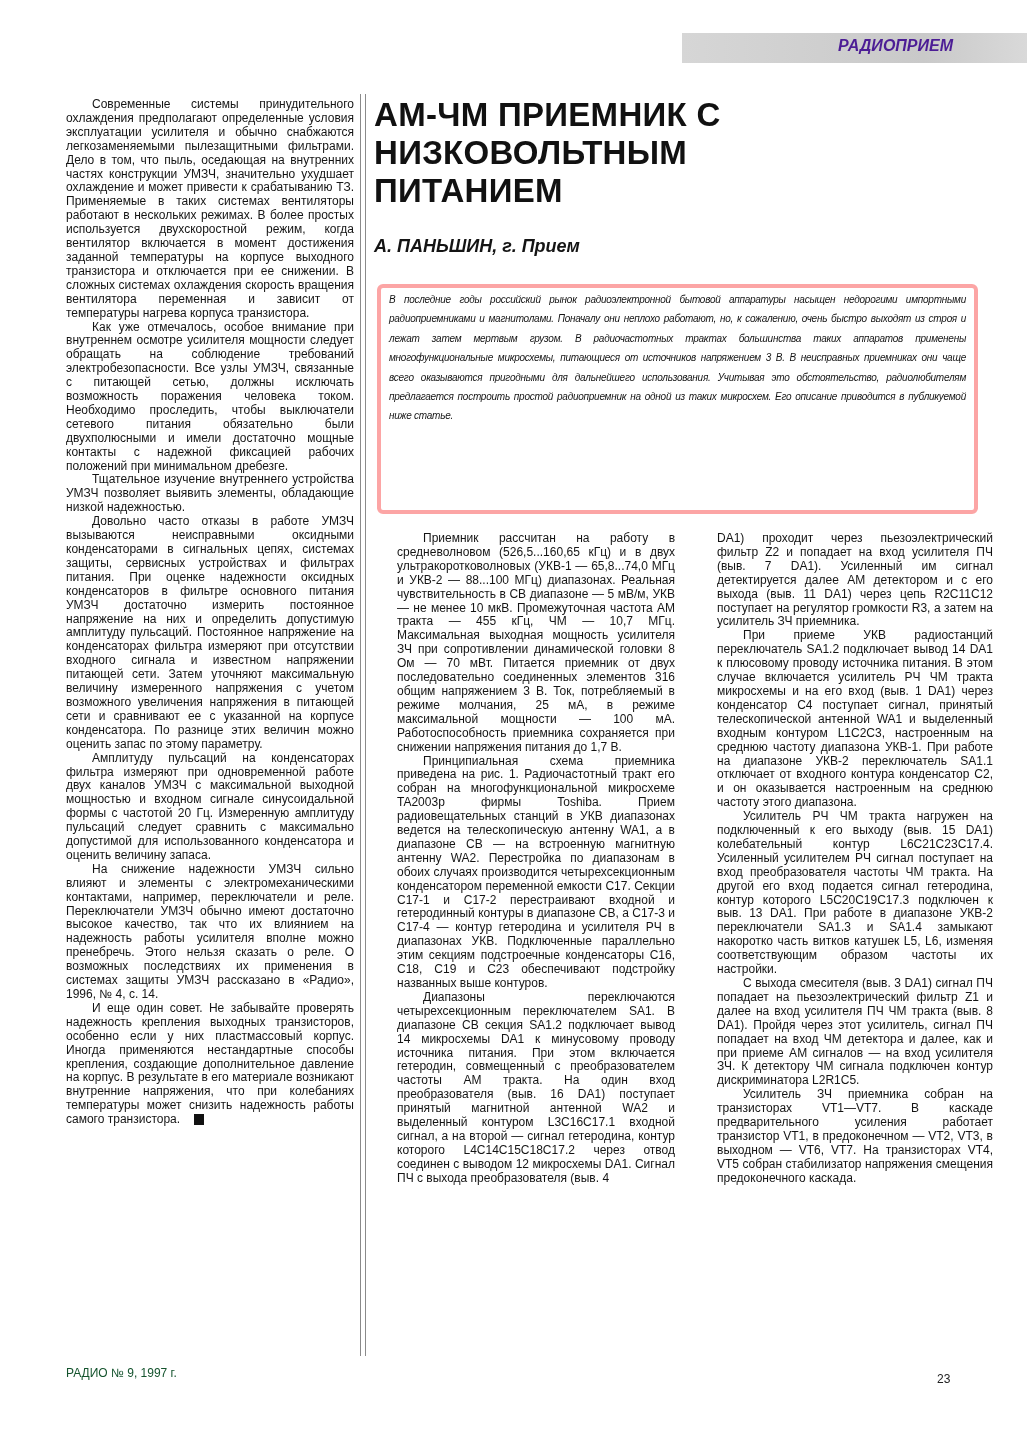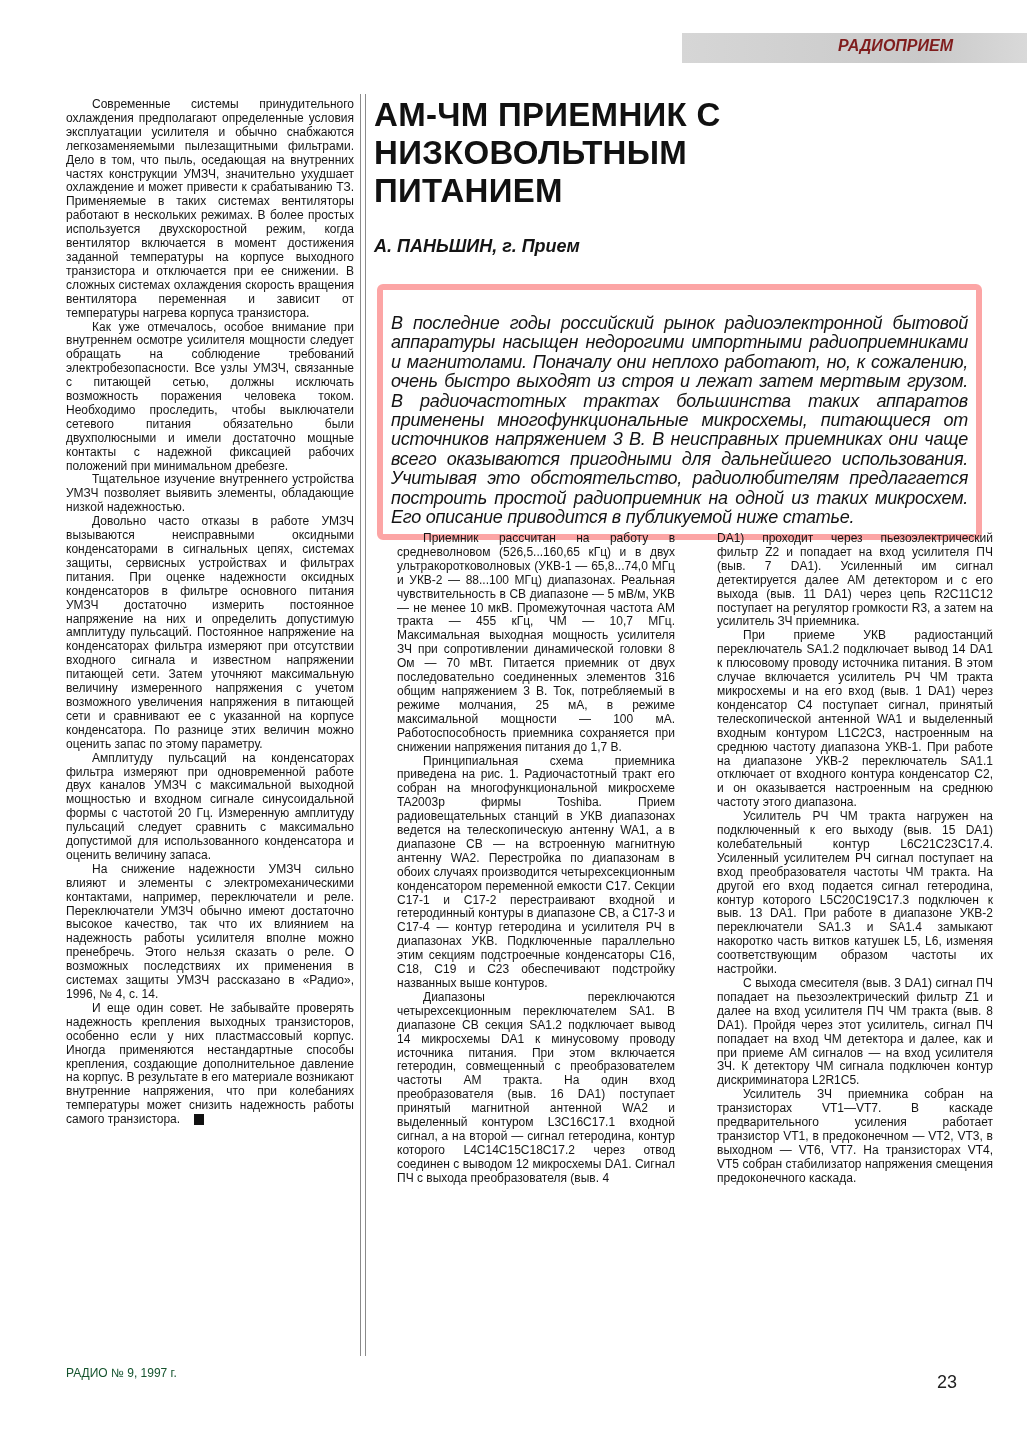--- a/index.html
+++ b/index.html
@@ -4,21 +4,21 @@
 <style>
   html, body { margin: 0; padding: 0; background: #ffffff; }
   body { width: 1027px; height: 1431px; position: relative; overflow: hidden; color: #141414; }
   .rubric-bar {
     position: absolute; left: 682px; top: 33px; width: 345px; height: 30px;
     background: linear-gradient(90deg, #d6d6d6 0%, #cfcfcf 40%, #c9c9c9 70%, #d9d9d9 100%);
   }
   .rubric-label {
     position: absolute; left: 838px; top: 37px;
     font-family: "Liberation Sans", sans-serif; font-weight: bold; font-style: italic;
-    font-size: 16px; letter-spacing: 0px; color: #7f1d1d;
+    font-size: 16px; letter-spacing: 0px; color: #4c1d95;
   }
   .col-text {
     position: absolute;
     font-family: "Liberation Sans", sans-serif;
     font-size: 12px; line-height: 13.9px;
     text-align: justify; hyphens: auto;
   }
   .col-text p { margin: 0; text-indent: 26px; }
   .left-col { left: 66px; top: 98px; width: 288px; }
   .divider {
@@ -30,36 +30,36 @@
     font-family: "Liberation Sans", sans-serif; font-weight: bold;
     font-size: 33px; line-height: 38px; letter-spacing: 0.3px; color: #111;
   }
   .author {
     position: absolute; left: 374px; top: 236px;
     font-family: "Liberation Sans", sans-serif; font-weight: bold; font-style: italic;
     font-size: 18px;
   }
   .lead-box {
     position: absolute; left: 377px; top: 284px; width: 577px; height: 220px;
-    border: 6px solid #fca5a5; border-radius: 6px; padding: 24px 8px 0 8px;
+    border: 4px solid #fca5a5; border-radius: 6px; padding: 2px 8px 0 8px;
     font-family: "Liberation Sans", sans-serif; font-style: italic;
-    font-size: 18px; line-height: 19.4px; text-align: justify; letter-spacing: -0.25px;
+    font-size: 10px; line-height: 19.4px; text-align: justify; letter-spacing: -0.25px;
   }
   .mid-col { left: 397px; top: 532px; width: 278px; }
   .right-col { left: 685px; top: 532px; width: 276px; margin-left: 32px; }
   .end-mark {
     display: inline-block; width: 10px; height: 11px; background: #111; margin-left: 14px; vertical-align: -2px;
   }
   .footer-issue {
     position: absolute; left: 66px; top: 1366px;
     font-family: "Liberation Sans", sans-serif; font-size: 12px; color: #14532d;
   }
   .footer-page {
     position: absolute; left: 937px; top: 1372px;
-    font-family: "Liberation Sans", sans-serif; font-size: 18px; color: #222;
+    font-family: "Liberation Sans", sans-serif; font-size: 12px; color: #222;
   }
 </style>
 </head>
 <body>
 
 <div class="rubric-bar"></div>
 <div class="rubric-label">РАДИОПРИЕМ</div>
 
 <div class="col-text left-col">
   <p>Современные системы принудительного охлаждения предполагают определенные условия эксплуатации усилителя и обычно снабжаются легкозаменяемыми пылезащитными фильтрами. Дело в том, что пыль, оседающая на внутренних частях конструкции УМЗЧ, значительно ухудшает охлаждение и может привести к срабатыванию ТЗ. Применяемые в таких системах вентиляторы работают в нескольких режимах. В более простых используется двухскоростной режим, когда вентилятор включается в момент достижения заданной температуры на корпусе выходного транзистора и отключается при ее снижении. В сложных системах охлаждения скорость вращения вентилятора переменная и зависит от температуры нагрева корпуса транзистора.</p>

